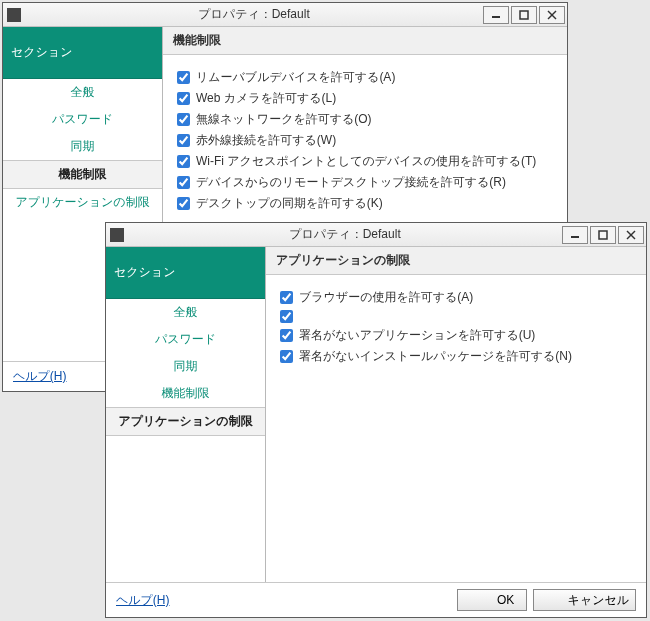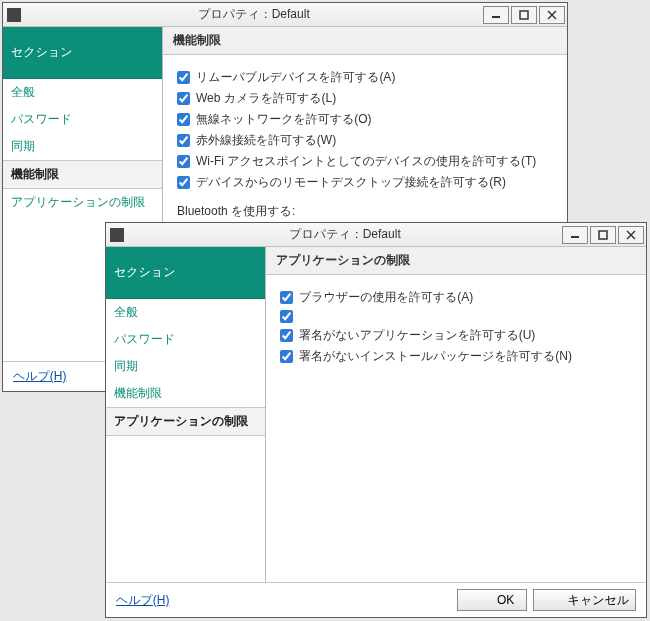--- a/index.html
+++ b/index.html
@@ -68,20 +68,21 @@
     background: #0b8f78;
     color: #fff;
     padding: 17px 8px;
     font-size: 12px;
     border-bottom: 1px solid #0a7a66;
   }
   .side-item {
     padding: 5px 8px;
     color: #0b8f78;
     cursor: default;
+    text-align: center;
   }
   .side-item.active {
     background: #f2f2f2;
     border-top: 1px solid #c8c8c8;
     border-bottom: 1px solid #c8c8c8;
     color: #222;
     font-weight: bold;
   }
   .main {
     flex: 1;
@@ -206,20 +207,24 @@
             <span>赤外線接続を許可する(W)</span>
           </div>
         <div class="row">
             <input type="checkbox" checked="" style="">
             <span>Wi-Fi アクセスポイントとしてのデバイスの使用を許可する(T)</span>
           </div>
         <div class="row">
             <input type="checkbox" checked="" style="">
             <span>デバイスからのリモートデスクトップ接続を許可する(R)</span>
           </div>
+        <div class="row">
+            <input type="checkbox" checked="" style="">
+            <span>デスクトップの同期を許可する(K)</span>
+          </div>
         <div class="label-sep">Bluetooth を使用する:</div>
         <select class="full">
           <option>許可</option>
         </select>
       </div>
     </div>
   </div>
   <div class="footer">
     <span class="help-link">ヘルプ(H)</span>
     <span class="spacer"></span>

